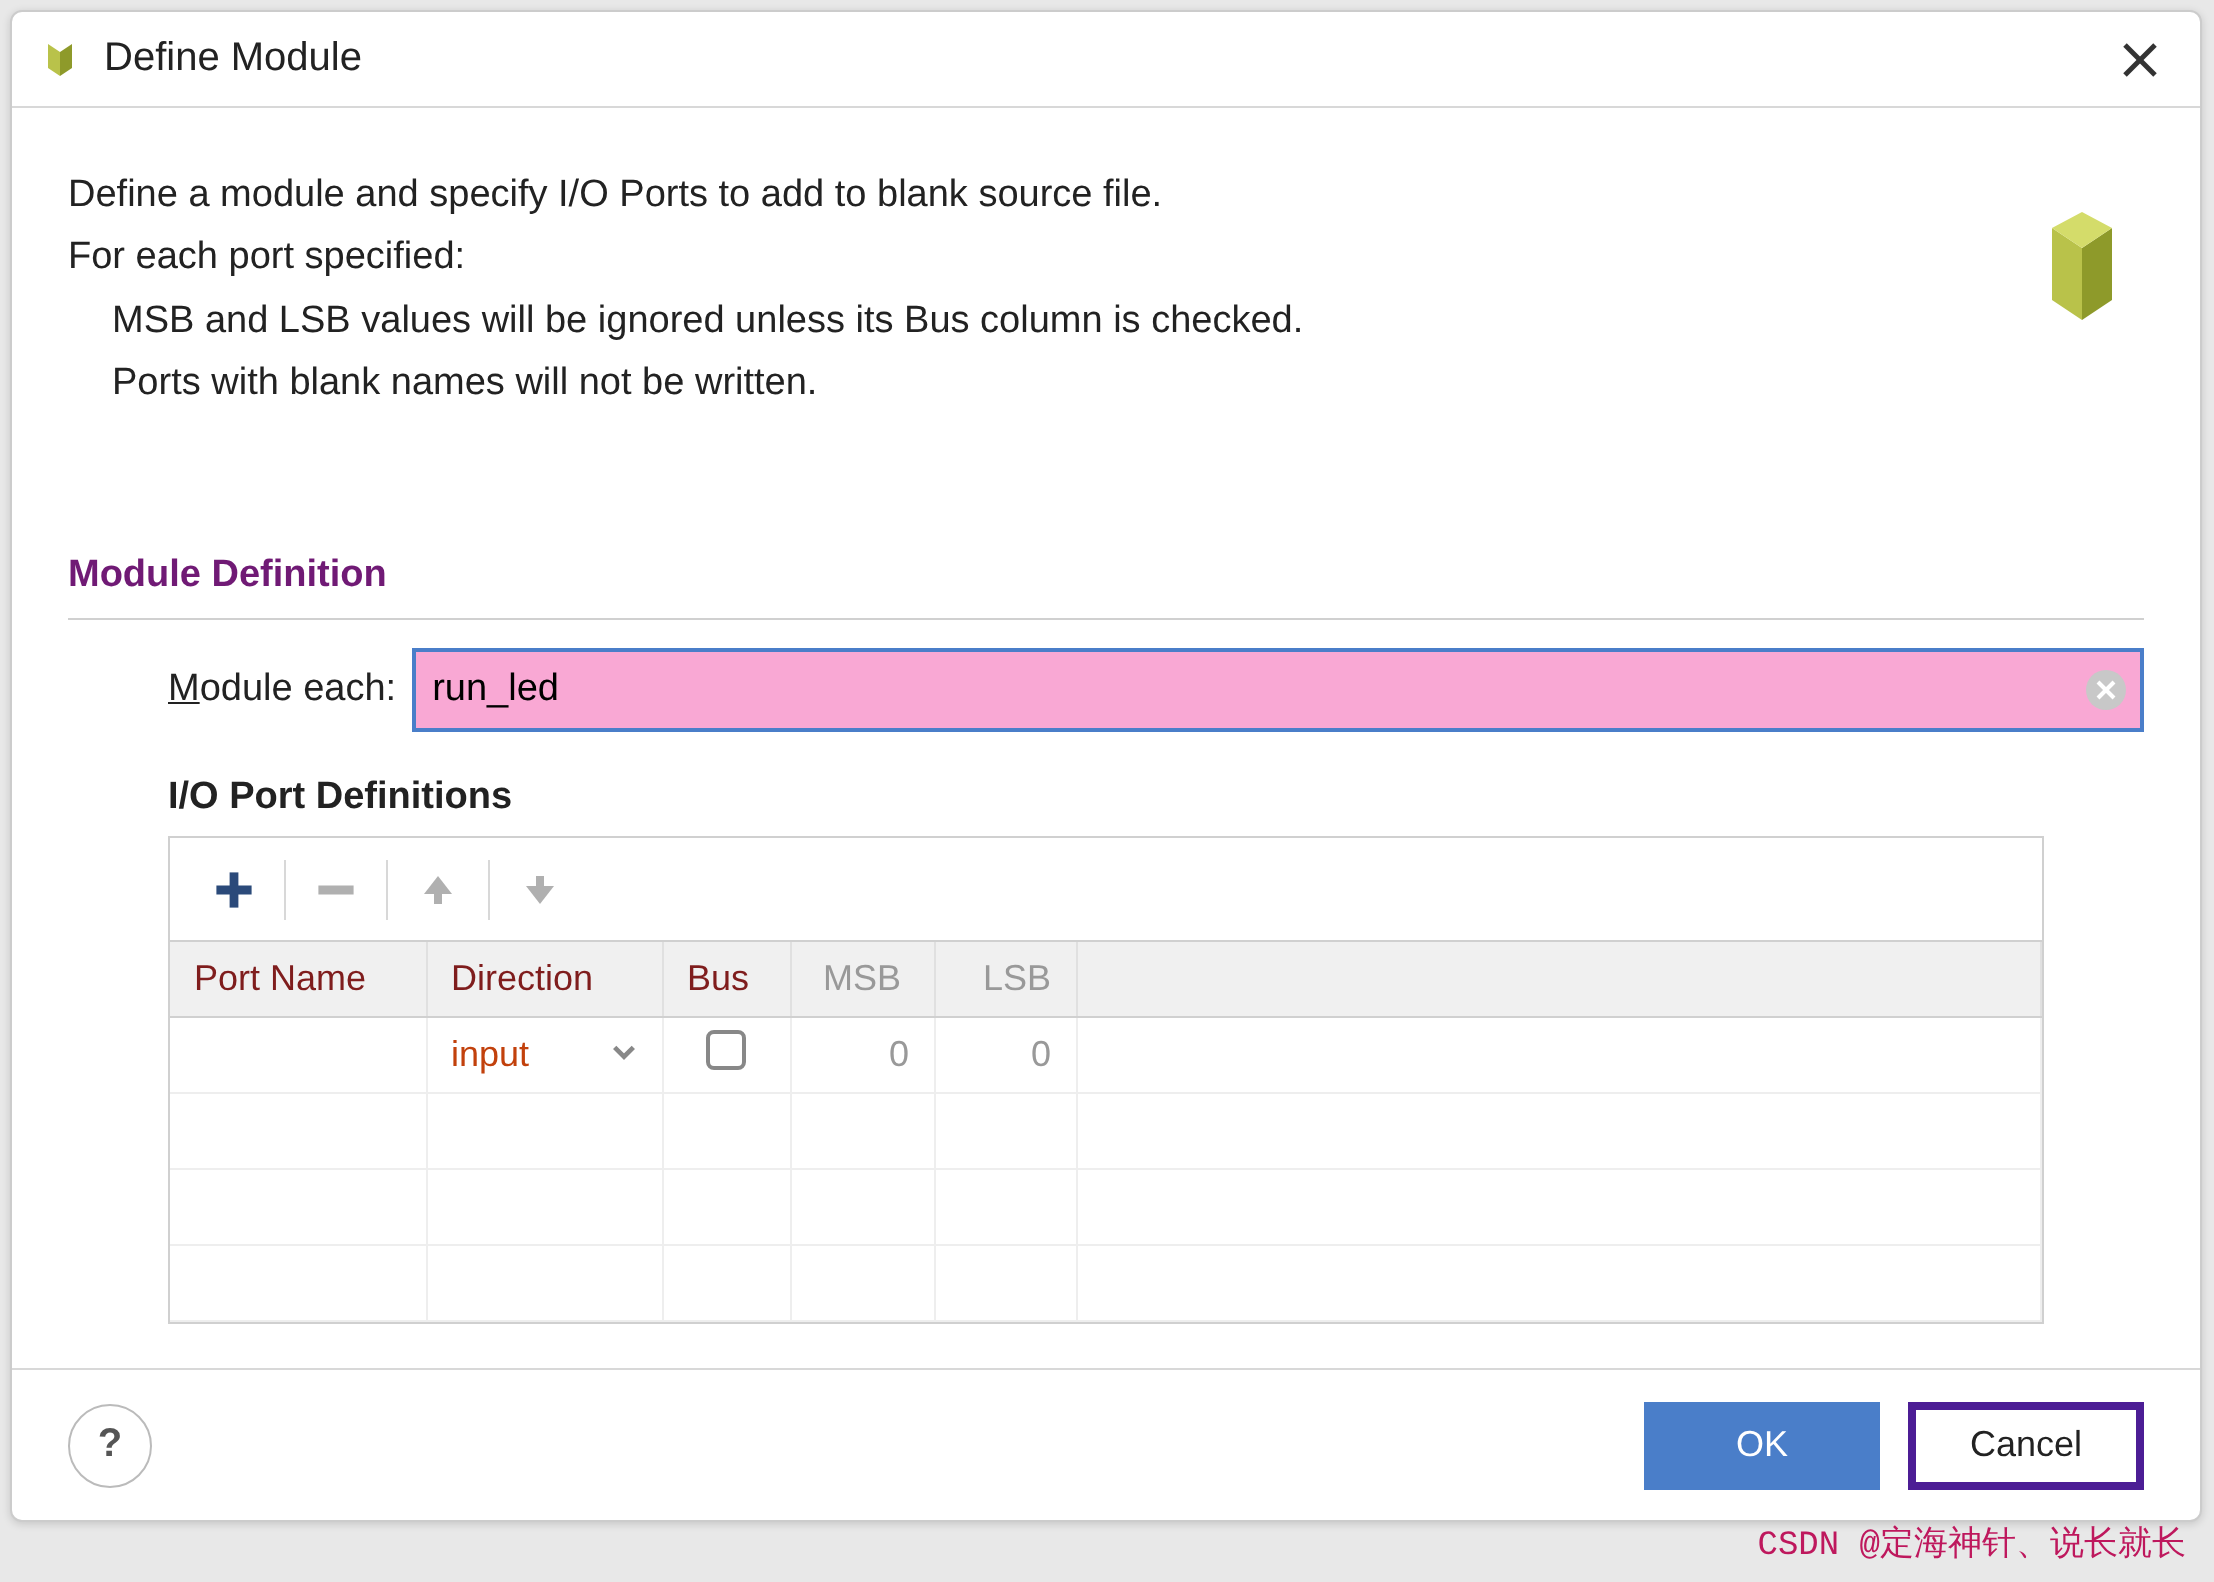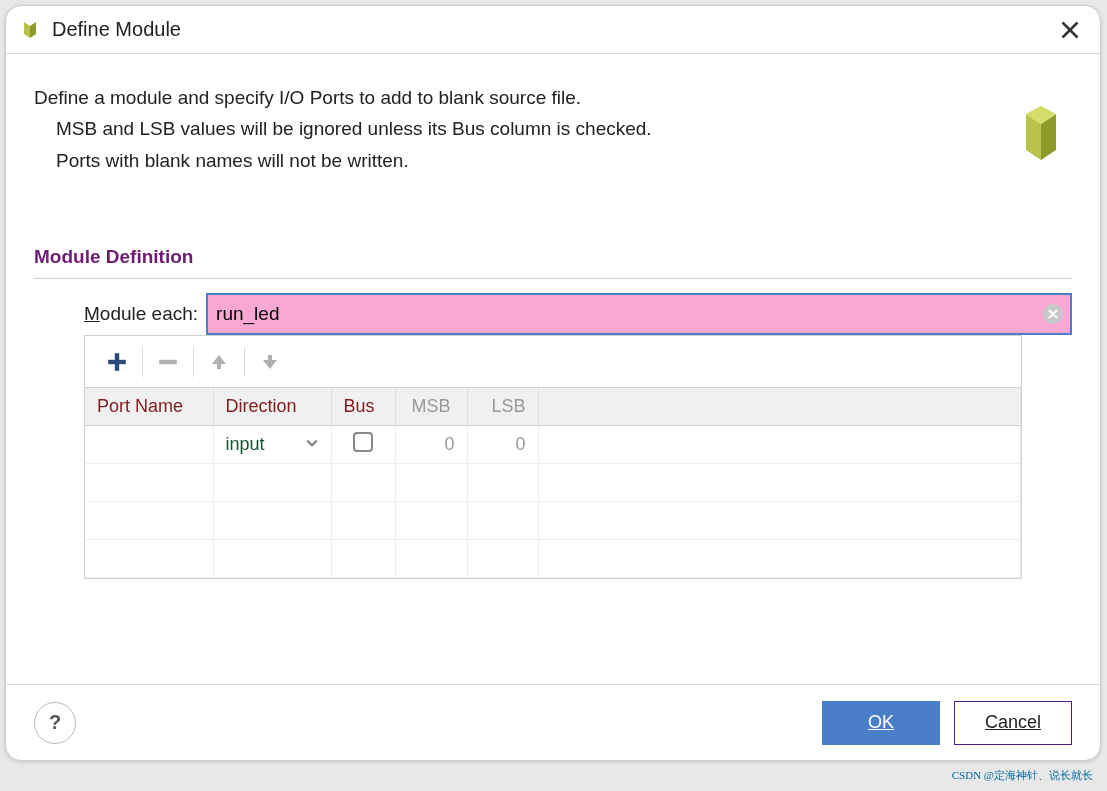--- a/index.html
+++ b/index.html
@@ -12,21 +12,21 @@
     height: 791px;
     overflow: hidden;
     position: relative;
   }
   .dialog {
     position: absolute;
     left: 5px; top: 5px;
     width: 1096px; height: 756px;
     background: #fff;
     border: 1px solid #ccc;
-    border-radius: 16px;
+    border-radius: 6px;
     box-shadow: 0 1px 4px rgba(0,0,0,0.15);
     display: flex;
     flex-direction: column;
   }
   .titlebar {
     height: 48px;
     border-bottom: 1px solid #d8d8d8;
     display: flex;
     align-items: center;
     padding: 0 16px 0 12px;
@@ -153,21 +153,21 @@
     background: #f0f0f0;
     padding: 8px 12px;
     border-right: 1px solid #e0e0e0;
     border-bottom: 1px solid #d0d0d0;
   }
   .port-table tbody td {
     padding: 6px 12px;
     border-right: 1px solid #eee;
     border-bottom: 1px solid #eee;
     height: 38px;
-    color: #14532d;
+    color: #c2410c;
   }
   .port-table tbody tr:nth-child(n+2) td { color: transparent; }
   .col-name { width: 128px; }
   .col-dir  { width: 118px; margin-left: 44px; }
   .col-bus  { width: 64px; text-align: center; }
   .col-msb  { width: 72px; text-align: right; color:#999 !important; }
   .col-lsb  { width: 68px; text-align: right; color:#999 !important; }
   .col-rest { }
   .dir-cell { display:flex; align-items:center; justify-content:space-between; }
   .chev { color:#888; }
@@ -190,38 +190,37 @@
     border: 1px solid #bbb;
     border-radius: 50%;
     display: flex; align-items:center; justify-content:center;
     color: #555; font-size: 20px; font-weight: bold;
     cursor: pointer;
   }
   .footer-spacer { flex: 1; }
   .btn {
     min-width: 118px; height: 44px;
     font-size: 18px;
-    border: 1px solid #4c1d95;
+    border: 4px solid #4c1d95;
     background: #fff;
     color: #222;
     cursor: pointer;
-    text-decoration: underline;
   }
   .btn-primary {
     background: #4a7ec9;
     border-color: #4a7ec9;
     color: #fff;
   }
   .watermark {
     position: absolute;
     right: 14px; bottom: 8px;
-    color: #0369a1;
-    font-size: 11px;
+    color: #be185d;
+    font-size: 17px;
     pointer-events: none;
-    font-family: Liberation Serif, serif;
+    font-family: Liberation Mono, monospace;
   }
 </style>
 </head>
 <body>
 
 <div class="dialog">
 
   <div class="titlebar">
     <span class="title-icon">
       <svg viewBox="0 0 24 24" width="24" height="24">
@@ -235,20 +234,21 @@
         <line x1="2" y1="2" x2="14" y2="14" stroke="#333" stroke-width="2"></line>
         <line x1="14" y1="2" x2="2" y2="14" stroke="#333" stroke-width="2"></line>
       </svg>
     </span>
   </div>
 
   <div class="content">
     <div class="desc-row">
       <div class="description">
         <div>Define a module and specify I/O Ports to add to blank source file.</div>
+        <div>For each port specified:</div>
         <div class="desc-indent">MSB and LSB values will be ignored unless its Bus column is checked.</div>
         <div class="desc-indent">Ports with blank names will not be written.</div>
       </div>
       <span class="big-logo">
         <svg viewBox="0 0 62 62" width="62" height="62">
           <polygon points="16,8 31,18 31,54 16,44" fill="#b9c24a"></polygon>
           <polygon points="31,18 46,8 46,44 31,54" fill="#8e9a2a"></polygon>
           <polygon points="16,8 31,0 46,8 31,18" fill="#d4dc6a"></polygon>
         </svg>
       </span>
@@ -264,20 +264,21 @@
         <span class="clear-icon">
           <svg viewBox="0 0 22 22" width="22" height="22">
             <circle cx="11" cy="11" r="10" fill="#c8c8c8"></circle>
             <line x1="7" y1="7" x2="15" y2="15" stroke="#fff" stroke-width="2"></line>
             <line x1="15" y1="7" x2="7" y2="15" stroke="#fff" stroke-width="2"></line>
           </svg>
         </span>
       </div>
     </div>
 
+    <div class="section-hdr2">I/O Port Definitions</div>
 
     <div class="table-wrap">
       <div class="toolbar">
         <span class="tbtn">
           <svg viewBox="0 0 20 20" width="22" height="22">
             <line x1="10" y1="2" x2="10" y2="18" stroke="#2b4a7a" stroke-width="4"></line>
             <line x1="2" y1="10" x2="18" y2="10" stroke="#2b4a7a" stroke-width="4"></line>
           </svg>
         </span>
         <span class="tsep"></span>

